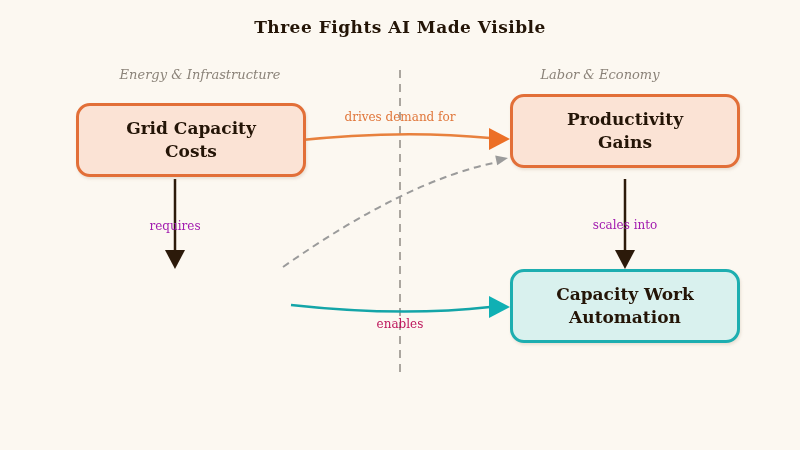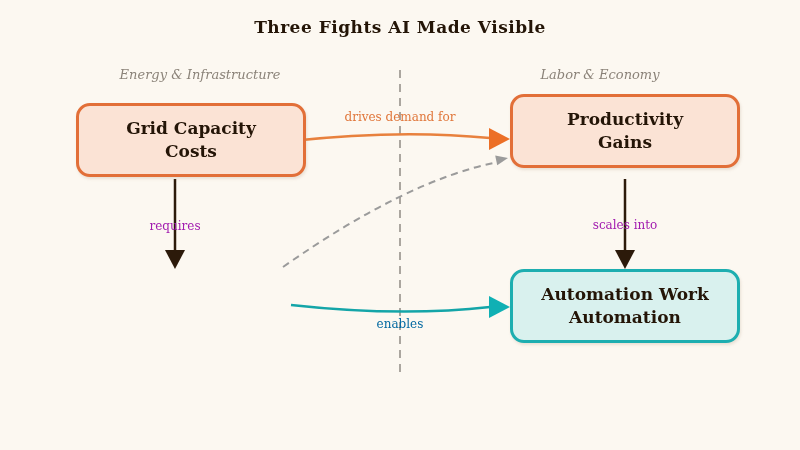--- a/index.html
+++ b/index.html
@@ -41,21 +41,21 @@
   #node-compute{left:60px;top:269px;}
   #node-knowledge{left:510px;top:269px;}
   .edge-label{
     position:absolute;
     transform:translate(-50%,-50%);
     font-size:12px;
     white-space:nowrap;
   }
   .edge-label.orange{color:#e0763a;}
   .edge-label.dark{color:#a21caf;}
-  .edge-label.teal{color:#0369a1;}
+  .edge-label.teal{color:#be185d;}
 </style>
 </head>
 <body>
 
 <div class="canvas">
 
   <div class="title">Three Fights AI Made Visible</div>
 
   <div class="col-label left">Energy &amp; Infrastructure</div>
   <div class="col-label right">Labor &amp; Economy</div>
@@ -85,21 +85,21 @@
     <span>Costs</span>
   </div>
 
   <div class="node orange" id="node-productivity">
     <span>Productivity</span>
     <span>Gains</span>
   </div>
 
 
   <div class="node teal" id="node-knowledge">
-    <span>Automation Work</span>
+    <span>Capacity Work</span>
     <span>Automation</span>
   </div>
 
   <div class="edge-label orange" style="left:400px;top:117px;">drives demand for</div>
   <div class="edge-label dark" style="left:175px;top:226px;">requires</div>
   <div class="edge-label dark" style="left:625px;top:225px;">scales into</div>
   <div class="edge-label teal" style="left:400px;top:324px;">enables</div>
 
 </div>
 

